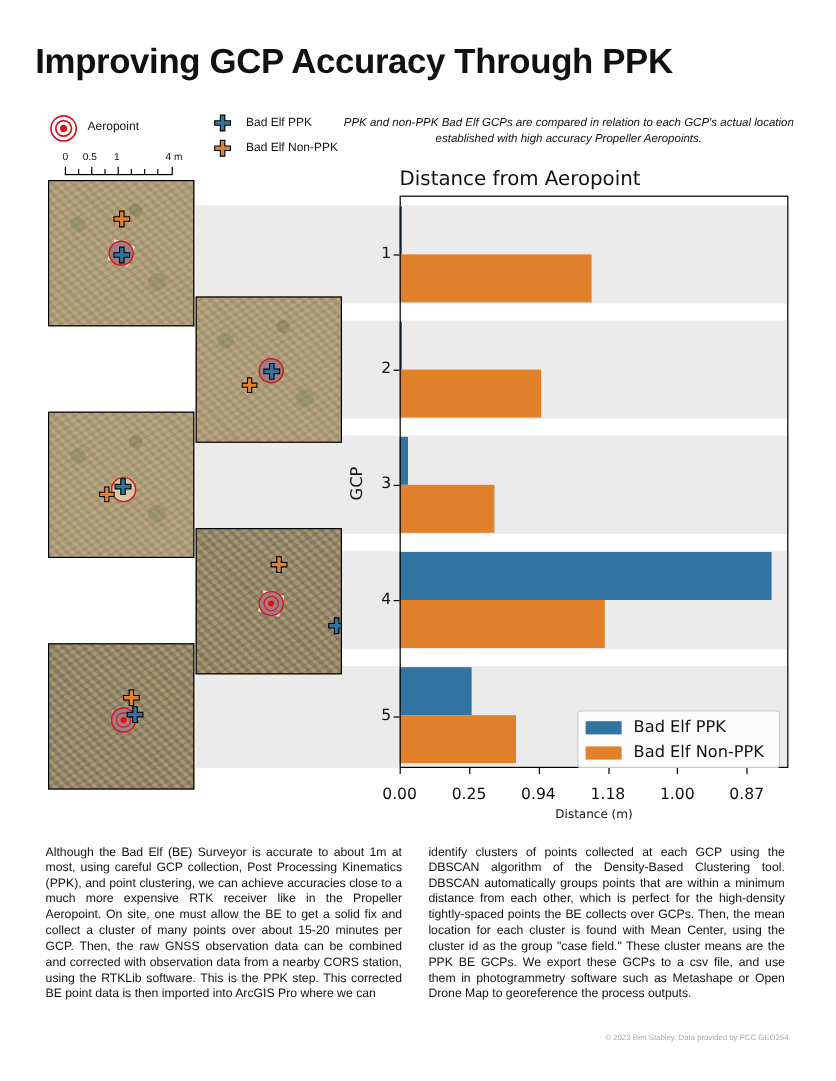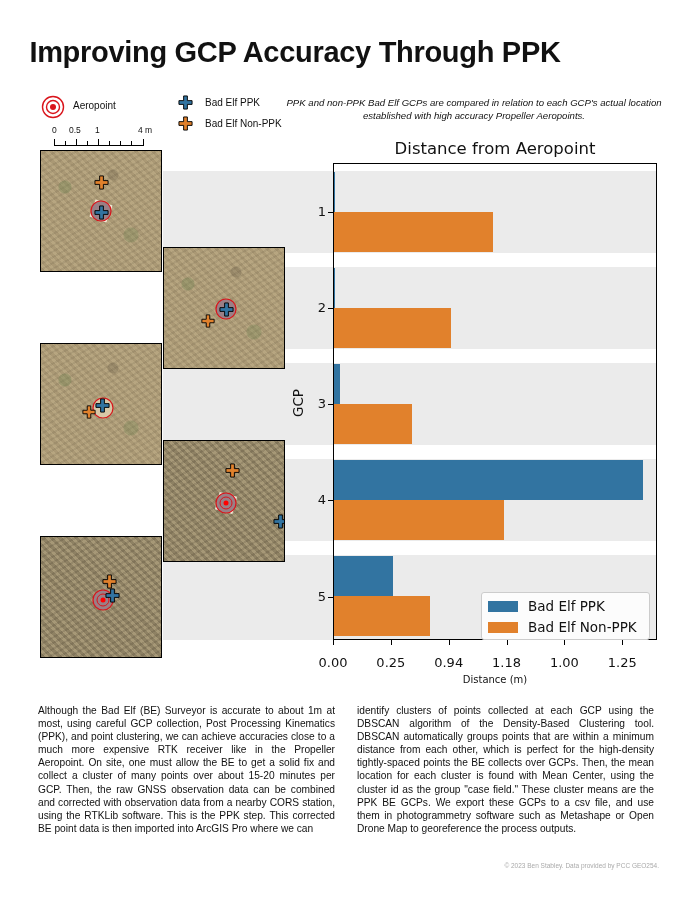--- a/index.html
+++ b/index.html
@@ -21,21 +21,21 @@
       radial-gradient(circle at 75% 70%, rgba(110,130,80,0.3) 0 7px, transparent 8px),
       radial-gradient(circle at 60% 20%, rgba(90,80,60,0.25) 0 5px, transparent 6px),
       repeating-linear-gradient(45deg, rgba(120,100,70,0.18) 0 3px, rgba(200,180,140,0.1) 3px 6px),
       repeating-linear-gradient(-30deg, rgba(90,80,60,0.15) 0 2px, transparent 2px 5px),
       #b5a47f;}
   .tile.dark{background:
       repeating-linear-gradient(45deg, rgba(80,70,50,0.25) 0 3px, rgba(190,175,140,0.12) 3px 6px),
       repeating-linear-gradient(-30deg, rgba(70,60,45,0.2) 0 2px, transparent 2px 5px),
       #a39574;}
   .mk{position:absolute;}
-  .chart-title{position:absolute;left:333px;top:139px;width:324px;text-align:center;font-size:16.5px;font-family:"DejaVu Sans",sans-serif;}
+  .chart-title{position:absolute;left:333px;top:139px;width:324px;font-size:16.5px;font-family:"DejaVu Sans",sans-serif;}
   .chart-frame{position:absolute;left:333px;top:163px;width:324px;height:477px;border:1px solid #000;box-sizing:border-box;pointer-events:none;}
   .bar{position:absolute;height:40px;}
   .ytick{position:absolute;left:306px;width:20px;text-align:right;font-size:13px;font-family:"DejaVu Sans",sans-serif;}
   .ytick-mark{position:absolute;left:328px;width:5px;height:1px;background:#000;}
   .ylabel{position:absolute;left:278px;top:395px;transform:rotate(-90deg);transform-origin:center;font-size:13.5px;font-family:"DejaVu Sans",sans-serif;width:40px;text-align:center;}
   .xtick{position:absolute;top:655px;width:50px;margin-left:-25px;text-align:center;font-size:13px;font-family:"DejaVu Sans",sans-serif;}
   .xtick-mark{position:absolute;top:640px;width:1px;height:5px;background:#000;}
   .xlabel{position:absolute;left:333px;top:674px;width:324px;text-align:center;font-size:10px;font-family:"DejaVu Sans",sans-serif;}
   .chart-legend{position:absolute;left:481px;top:592px;width:169px;height:48px;background:rgba(255,255,255,0.85);border:1px solid #ccc;border-radius:3px;box-sizing:border-box;}
   .cl-row{position:absolute;left:6px;height:16px;}
@@ -185,21 +185,21 @@
     <div class="xtick" style="left: 333px;">0.00</div>
     <div class="xtick-mark" style="left: 390.857px;"></div>
     <div class="xtick" style="left: 390.857px;">0.25</div>
     <div class="xtick-mark" style="left: 448.714px;"></div>
     <div class="xtick" style="left: 448.714px;">0.94</div>
     <div class="xtick-mark" style="left: 506.571px;"></div>
     <div class="xtick" style="left: 506.571px;">1.18</div>
     <div class="xtick-mark" style="left: 564.429px;"></div>
     <div class="xtick" style="left: 564.429px;">1.00</div>
     <div class="xtick-mark" style="left: 622.286px;"></div>
-    <div class="xtick" style="left: 622.286px;">1.25</div>
+    <div class="xtick" style="left: 622.286px;">0.87</div>
   </div>
 <div class="xlabel">Distance (m)</div>
 
 <div class="chart-frame"></div>
 
 <div class="chart-legend">
   <div class="cl-row" style="top:6px;">
     <div class="cl-swatch" style="background:#3274a1;"></div>
     <div class="cl-text">Bad Elf PPK</div>
   </div>

